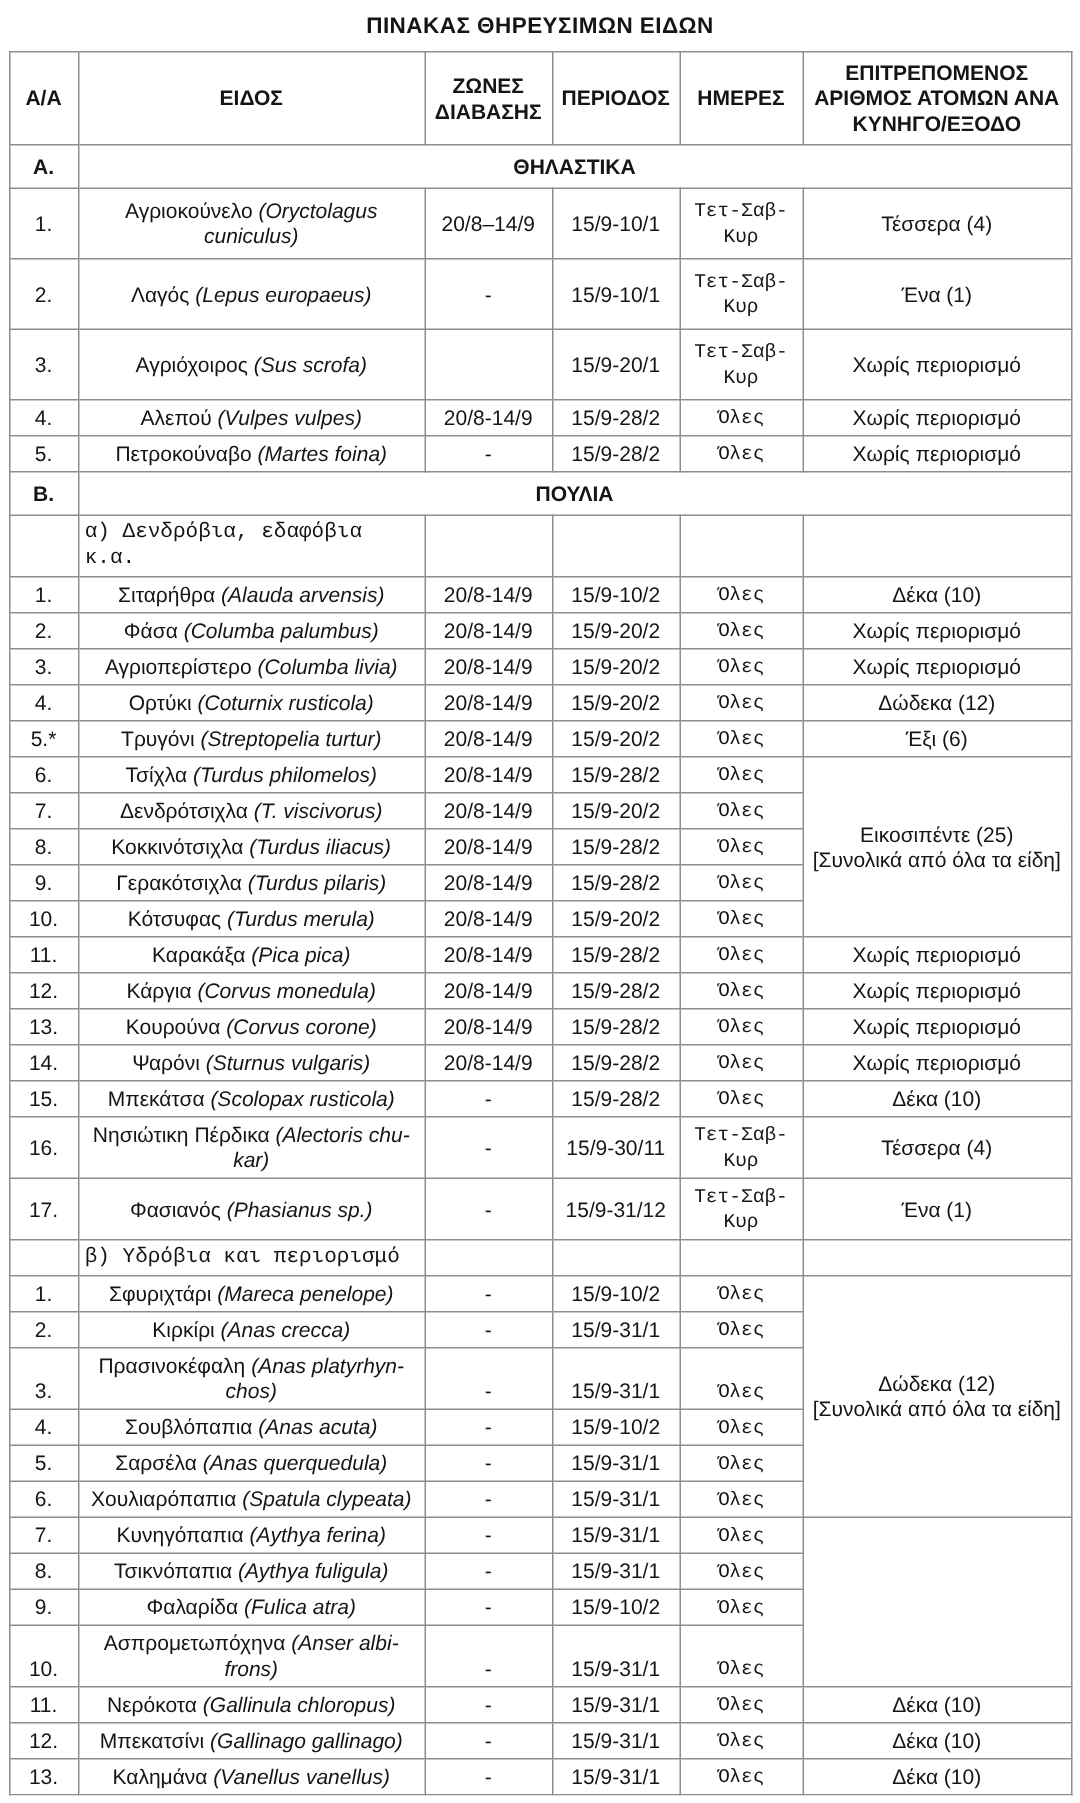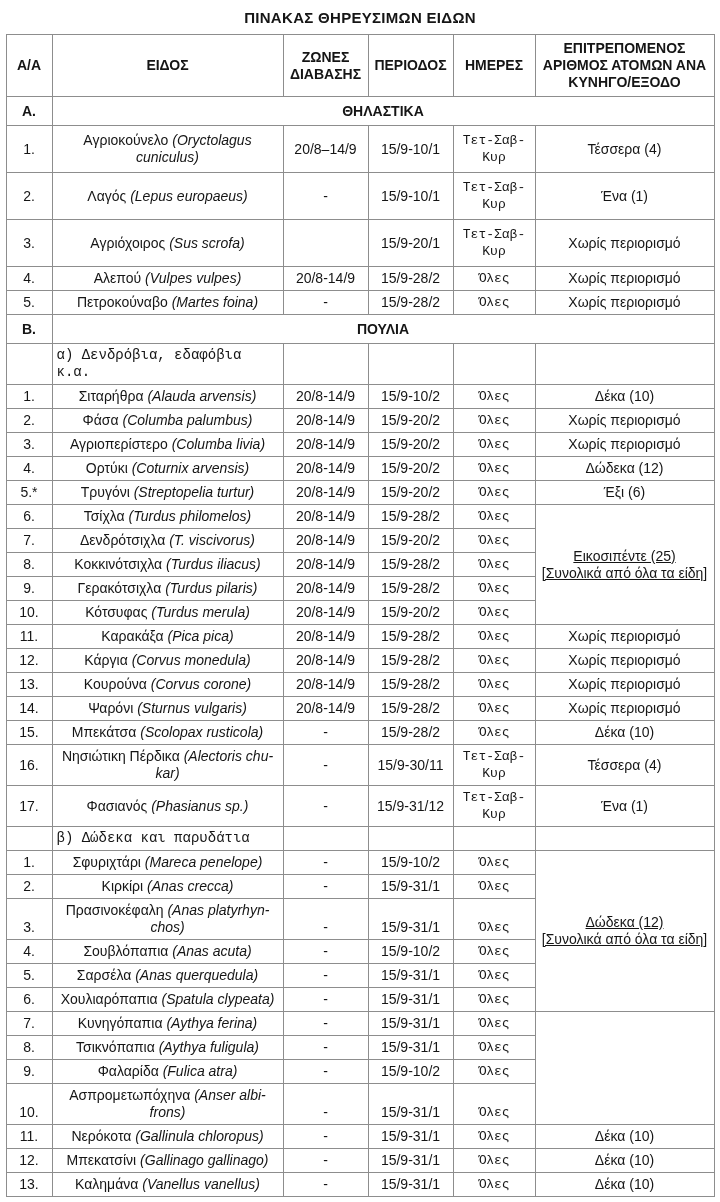--- a/index.html
+++ b/index.html
@@ -34,21 +34,21 @@
     word-wrap:break-word;
   }
   tr.head{height:62px;}
   tr.head th{font-weight:bold;padding:3px 2px;}
   tr.sec{height:29px;}
   tr.sec td{font-weight:bold;}
   tr.mtall{height:47px;}
   tr.sub td{text-align:left;font-family:Liberation Mono, monospace;}
   td.sp{text-align:left;padding:3px 6px 3px 8px;}
   td.days{font-size:13px;white-space:pre-line;padding:3px 1px;font-family:Liberation Mono, monospace;}
-  td.lim3{white-space:pre-line;padding:2px 12px;text-decoration:underline;}
+  td.lim3{white-space:pre-line;padding:2px 12px;}
   td.top{vertical-align:top;padding-top:15px;}
   tr.vb td{vertical-align:bottom;}
   i{font-style:italic;}
 </style>
 </head>
 <body>
 
 <div class="page">
   <div class="doc-title">ΠΙΝΑΚΑΣ ΘΗΡΕΥΣΙΜΩΝ ΕΙΔΩΝ</div>
 
@@ -150,21 +150,21 @@
         <tr>
           <td>3.</td>
           <td class="sp">Αγριοπερίστερο <i>(Columba livia)</i></td>
           <td>20/8-14/9</td>
           <td>15/9-20/2</td>
           <td class="days">Όλες</td>
           <td>Χωρίς περιορισμό</td>
         </tr>
         <tr>
           <td>4.</td>
-          <td class="sp">Ορτύκι <i>(Coturnix arvensis)</i></td>
+          <td class="sp">Ορτύκι <i>(Coturnix rusticola)</i></td>
           <td>20/8-14/9</td>
           <td>15/9-20/2</td>
           <td class="days">Όλες</td>
           <td>Δώδεκα (12)</td>
         </tr>
         <tr>
           <td>5.*</td>
           <td class="sp">Τρυγόνι <i>(Streptopelia turtur)</i></td>
           <td>20/8-14/9</td>
           <td>15/9-20/2</td>
@@ -259,21 +259,21 @@
         <tr>
           <td>17.</td>
           <td class="sp">Φασιανός <i>(Phasianus sp.)</i></td>
           <td>-</td>
           <td>15/9-31/12</td>
           <td class="days">Τετ-Σαβ-Κυρ</td>
           <td>Ένα (1)</td>
         </tr>
         <tr class="sub">
           <td></td>
-          <td class="sp">β) Δώδεκα και παρυδάτια</td>
+          <td class="sp">β) Υδρόβια και περιορισμό</td>
           <td></td>
           <td></td>
           <td></td>
           <td></td>
         </tr>
         <tr>
           <td>1.</td>
           <td class="sp">Σφυριχτάρι <i>(Mareca  penelope)</i></td>
           <td>-</td>
           <td>15/9-10/2</td>

